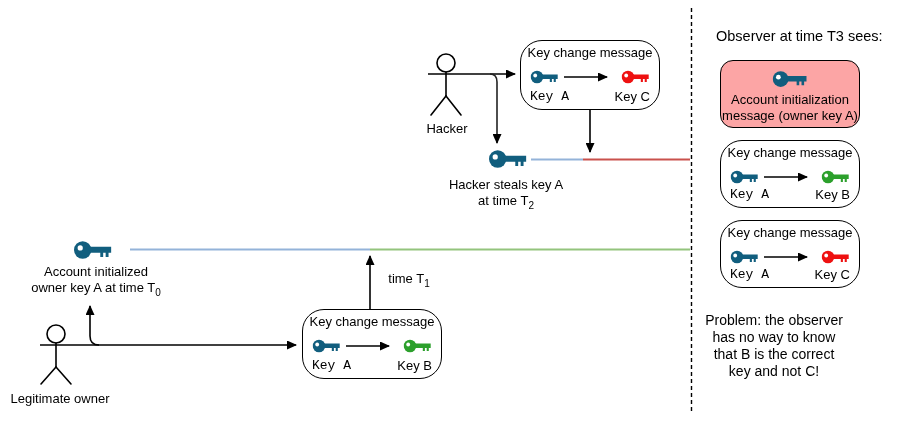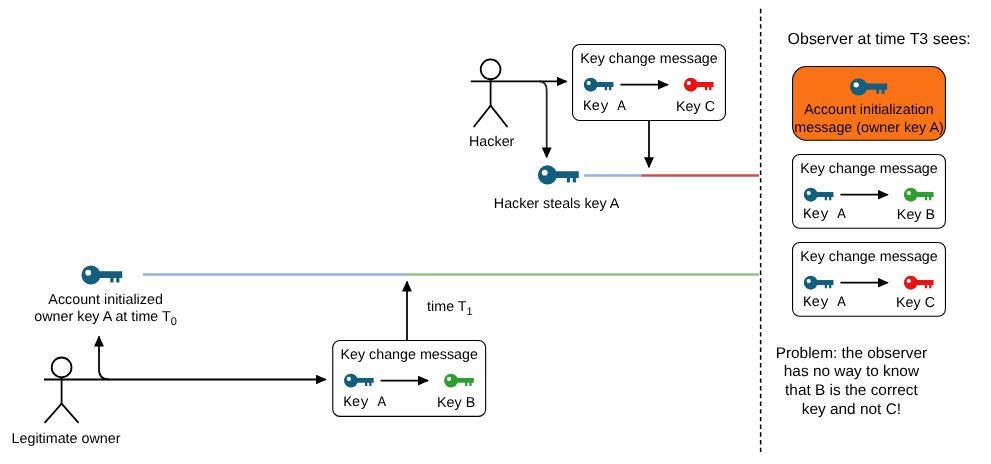--- a/index.html
+++ b/index.html
@@ -5,31 +5,31 @@
   html,body{margin:0;padding:0;background:#fff;}
   .stage{
     position:relative;width:901px;height:422px;background:#ffffff;
     font-family:"Liberation Sans", sans-serif;color:#000;overflow:hidden;
   }
   .layer{position:absolute;left:0;top:0;}
   .lbl{position:absolute;font-size:13px;line-height:16px;text-align:center;white-space:nowrap;}
   .lbl sub{font-size:10px;line-height:0;}
   .msgbox{
     position:absolute;width:140px;height:70px;background:#fff;
-    border:1.6px solid #000;border-radius:7px;box-sizing:border-box;
+    border:1.6px solid #000;border-radius:22px;box-sizing:border-box;
   }
   .msgbox-title{position:absolute;top:4px;left:0;right:0;text-align:center;font-size:13px;}
   .keyrow{position:absolute;top:27px;left:9px;right:9px;height:18px;display:flex;align-items:center;justify-content:space-between;}
   .key-sm{width:29px;height:16px;flex:none;}
   .arrow-sm{flex:none;width:54px;height:12px;margin:0 2px;}
   .keylabel{position:absolute;bottom:5px;font-size:13px;}
   .keylabel.l{left:9px;font-family:Liberation Mono, monospace;}
   .keylabel.r{right:9px;}
   .initbox{
-    position:absolute;left:720px;top:60px;width:140px;height:68px;background:#f97316;
+    position:absolute;left:720px;top:60px;width:140px;height:68px;background:#fca5a5;
     border:1.6px solid #000;border-radius:13px;box-sizing:border-box;text-align:center;
   }
   .key-lg-in{display:block;margin:8px auto 3px;width:42px;height:20px;}
   .initbox-text{font-size:13px;line-height:16px;}
   .obs-heading{position:absolute;left:716px;top:28px;font-size:14.5px;white-space:nowrap;}
   .problem{position:absolute;left:682px;top:312px;width:184px;text-align:center;font-size:14px;line-height:17px;}
 </style>
 </head>
 <body>
 
@@ -95,20 +95,21 @@
       <svg class="key-sm" viewBox="0 0 28 16">
         <use href="#key-sym" width="28" height="16" color="#ee1111"></use>
       </svg>
     </div>
     <div class="keylabel l">Key A</div>
     <div class="keylabel r">Key C</div>
   </div>
 
   <div class="lbl" style="left:431px;top:177px;width:150px;">
     <div>Hacker steals key A</div>
+    <div><span>at time T</span><sub>2</sub></div>
   </div>
 
   <div class="lbl" style="left:18px;top:264px;width:156px;">
     <div>Account initialized</div>
     <div><span>owner key A at time T</span><sub>0</sub></div>
   </div>
 
   <div class="lbl" style="left:348px;top:271px;width:122px;">
     <div><span>time T</span><sub>1</sub></div>
   </div>

